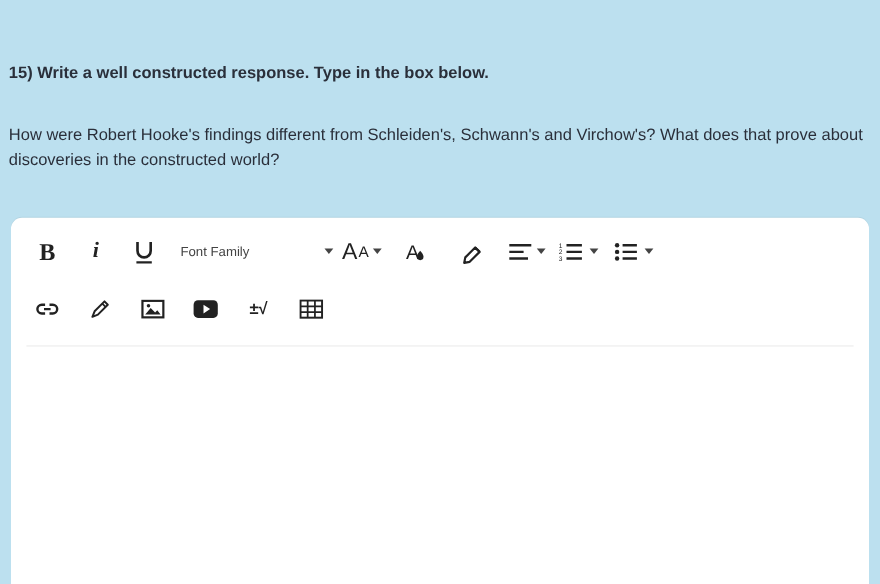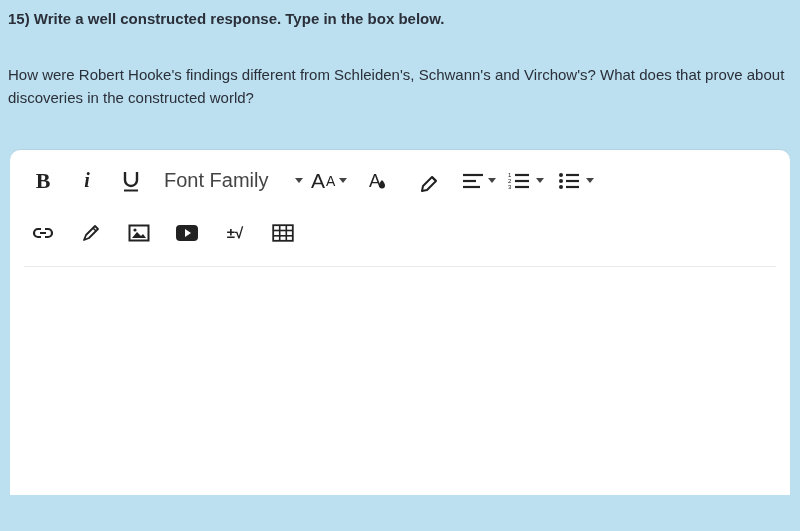--- a/index.html
+++ b/index.html
@@ -7,20 +7,21 @@
     background: #bce0ef;
     font-family: Verdana, Geneva, sans-serif;
     font-size: 15px;
     color: #2e3b4e;
     width: 800px;
     height: 531px;
     overflow: hidden;
   }
   .question-header {
     padding: 10px 8px 0 8px;
+    margin-top: 48px;
   }
   .q-num-line { font-weight: 700; color: #2a2f3a; }
   .q-body {
     padding: 36px 8px 0 8px;
     color: #2a2f3a;
     line-height: 1.55;
   }
   .editor-card {
     background: #ffffff;
     margin: 40px 10px 0 10px;
@@ -46,21 +47,21 @@
     color: #222;
   }
   .tool-btn svg { display: block; }
   .font-family-btn {
     display: flex;
     align-items: center;
     height: 42px;
     padding: 0 6px 0 10px;
     cursor: pointer;
     color: #444;
-    font-size: 20px;
+    font-size: 12px;
     min-width: 155px;
     justify-content: space-between;
   }
   .caret {
     width: 0; height: 0;
     border-left: 4px solid transparent;
     border-right: 4px solid transparent;
     border-top: 5px solid #444;
     margin-left: 6px;
   }

